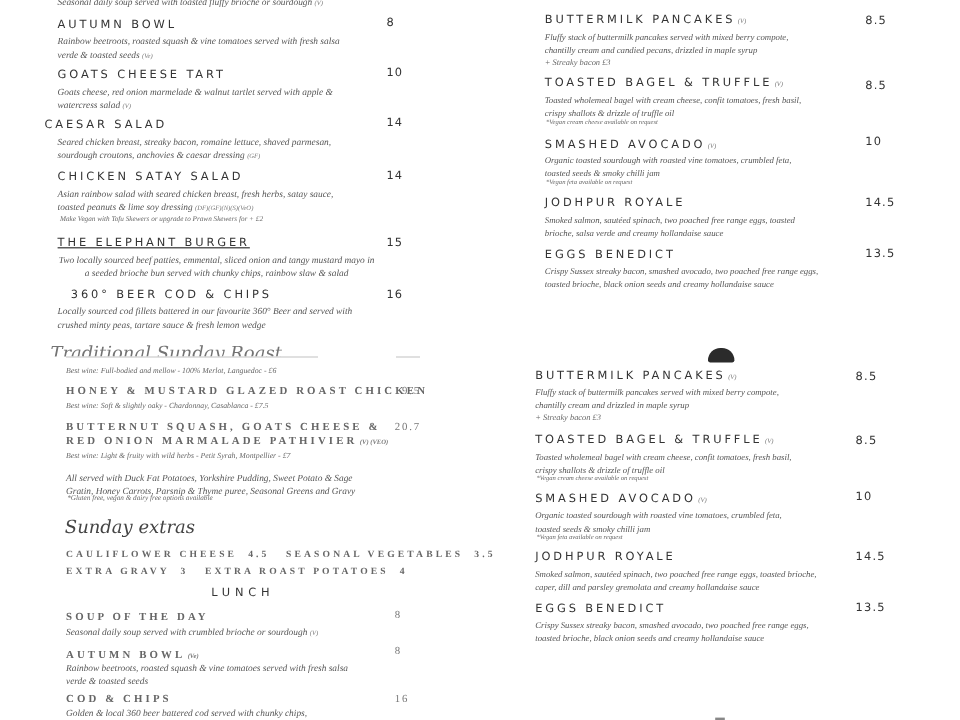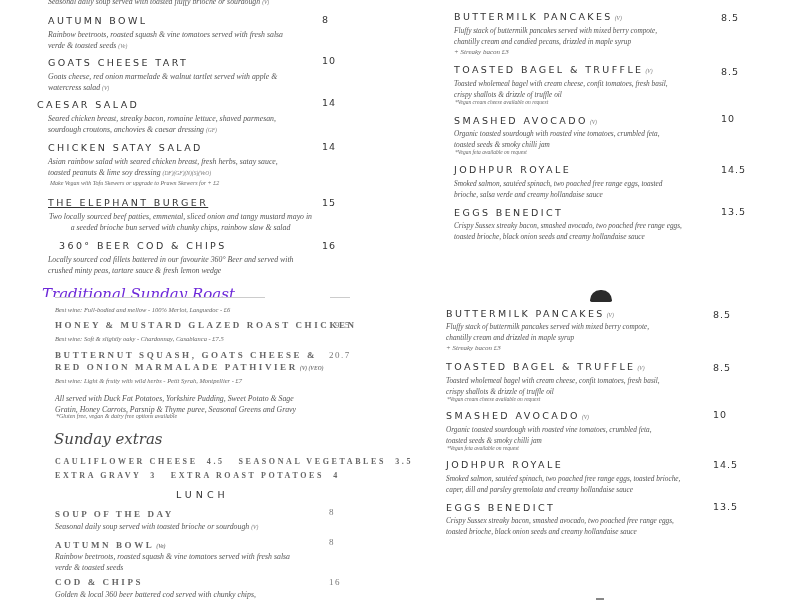--- a/index.html
+++ b/index.html
@@ -51,21 +51,21 @@
   <div class="abs price-sans" style="left:322px;top:197px;">15</div>
   <div class="abs desc" style="left:48px;top:211px;width:265px;text-align:center;">Two locally sourced beef patties, emmental, sliced onion and tangy mustard mayo in a seeded brioche bun served with chunky chips, rainbow slaw &amp; salad</div>
 </div>
 
 <div>
   <div class="abs title-sans" style="left:59px;top:240px;">360° BEER COD &amp; CHIPS</div>
   <div class="abs price-sans" style="left:322px;top:240px;">16</div>
   <div class="abs desc" style="left:48px;top:254px;width:265px;">Locally sourced cod fillets battered in our favourite 360° Beer and served with crushed minty peas,  tartare sauce &amp; fresh lemon wedge</div>
 </div>
 
-<div class="abs script" style="left:42px;top:285px;height:12px;overflow:hidden;color:#6d28d9;">Traditional Sunday Roast</div>
+<div class="abs script" style="left:42px;top:285px;height:12px;overflow:hidden;color:#737373;">Traditional Sunday Roast</div>
 <div class="abs" style="left:55px;top:297px;width:210px;height:1px;background:#ccc;"></div>
 <div class="abs" style="left:330px;top:297px;width:20px;height:1px;background:#ccc;"></div>
 
 <div class="abs note" style="left:55px;top:306px;font-size:6.5px;">Best wine: Full-bodied and mellow - 100% Merlot, Languedoc - £6</div>
 
 <div>
   <div class="abs title-serif" style="left:55px;top:320px;">HONEY &amp; MUSTARD GLAZED ROAST CHICKEN</div>
   <div class="abs price-serif" style="left:329px;top:320px;">19.5</div>
   <div class="abs note" style="left:55px;top:335px;font-size:6.5px;">Best wine: Soft &amp; slightly oaky - Chardonnay, Casablanca - £7.5</div>
 </div>
@@ -82,21 +82,21 @@
 
 <div class="abs script" style="left:54px;top:430px;text-align:right;">Sunday extras</div>
 <div class="abs title-serif" style="left:55px;top:457px;font-size:8px;white-space:pre;">CAULIFLOWER CHEESE  4.5   SEASONAL VEGETABLES  3.5</div>
 <div class="abs title-serif" style="left:55px;top:471px;font-size:8px;white-space:pre;">EXTRA GRAVY  3   EXTRA ROAST POTATOES  4</div>
 
 <div class="abs section-head" style="left:176px;top:489px;">LUNCH</div>
 
 <div>
   <div class="abs title-serif" style="left:55px;top:509px;">SOUP OF THE DAY</div>
   <div class="abs price-serif" style="left:329px;top:507px;">8</div>
-  <div class="abs desc" style="left:55px;top:521px;width:280px;white-space:nowrap;"><span>Seasonal daily soup served with toasted brioche or sourdough</span><span class="tag">(V)</span></div>
+  <div class="abs desc" style="left:55px;top:521px;width:280px;white-space:nowrap;"><span>Seasonal daily soup served with crumbled brioche or sourdough</span><span class="tag">(V)</span></div>
 </div>
 
 <div>
   <div class="abs title-serif" style="left:55px;top:540px;"><span>AUTUMN BOWL</span><span class="tag">(Ve)</span></div>
   <div class="abs price-serif" style="left:329px;top:537px;">8</div>
   <div class="abs desc" style="left:55px;top:551px;width:235px;">Rainbow beetroots, roasted squash &amp; vine tomatoes served with fresh salsa verde &amp; toasted seeds</div>
 </div>
 
 <div>
   <div class="abs title-serif" style="left:55px;top:577px;">COD &amp; CHIPS</div>

